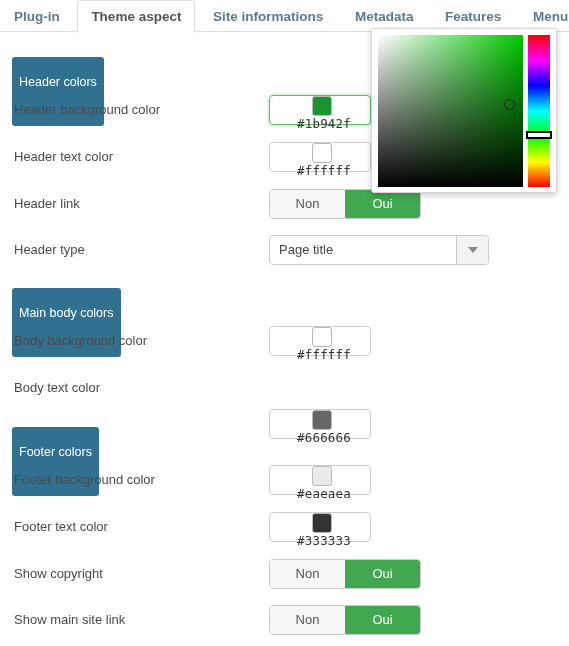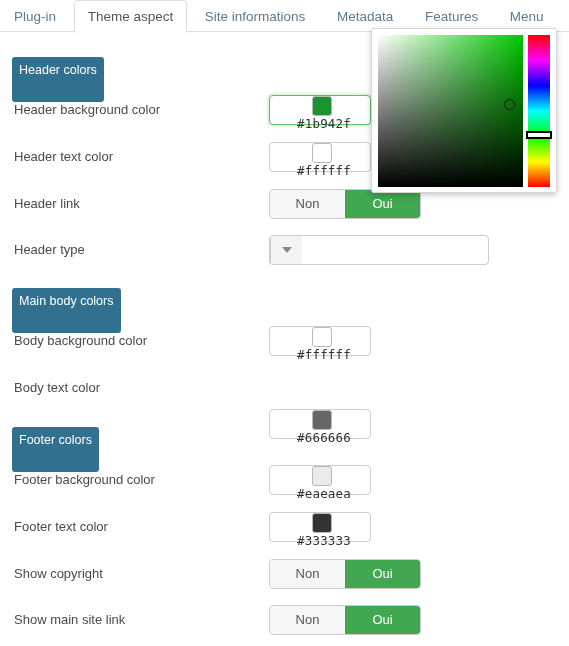--- a/index.html
+++ b/index.html
@@ -20,20 +20,21 @@
   
   .tabbar {
     position: absolute;
     top: 0; left: 0;
     width: 569px;
     height: 32px;
     border-bottom: 1px solid #dddddd;
     box-sizing: border-box;
     white-space: nowrap;
     background: #ffffff;
+    font-weight: bold;
   }
   .tab {
     display: inline-block;
     height: 31px;
     line-height: 31px;
     padding: 0 13px;
     font-size: 13.5px;
     color: #5a7a93;
     border: 1px solid transparent;
     box-sizing: border-box;
@@ -51,21 +52,21 @@
     position: relative;
     z-index: 5;
   }
 
   
   .section-badge {
     position: absolute;
     left: 12px;
     height: 37px;
     line-height: 19px;
-    padding: 4px 7px;
+    padding: 16px 7px;
     background: #31708f;
     color: #ffffff;
     font-size: 12.5px;
     border-radius: 3px;
     white-space: nowrap;
   }
   .row-label {
     position: absolute;
     left: 14px;
     font-size: 13px;
@@ -271,20 +272,21 @@
 </div>
 
 <div class="row-label" style="top:196px;">Header link</div>
 <div class="toggle" style="top:189px;">
   <div class="opt off">Non</div>
   <div class="opt on">Oui</div>
 </div>
 
 <div class="row-label" style="top:242px;">Header type</div>
 <div class="select-wrap" style="top:235px;">
+  <div class="select-value">Page title</div>
   <div class="select-arrow-btn">
     <span class="tri-down"></span>
   </div>
 </div>
 
 <div class="section-badge" style="top:288px;">Main body colors</div>
 
 <div class="row-label" style="top:333px;">Body background color</div>
 <div class="color-input" style="top:326px;">
   <div class="swatch" id="sw-body-bg" style="background: rgb(255, 255, 255);"></div>

